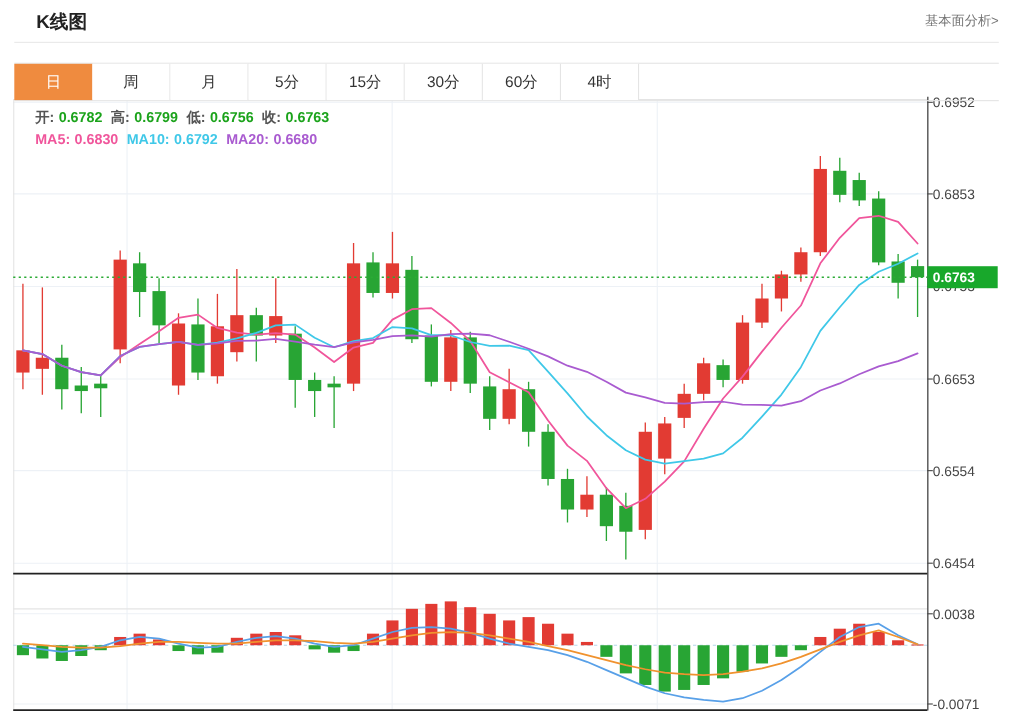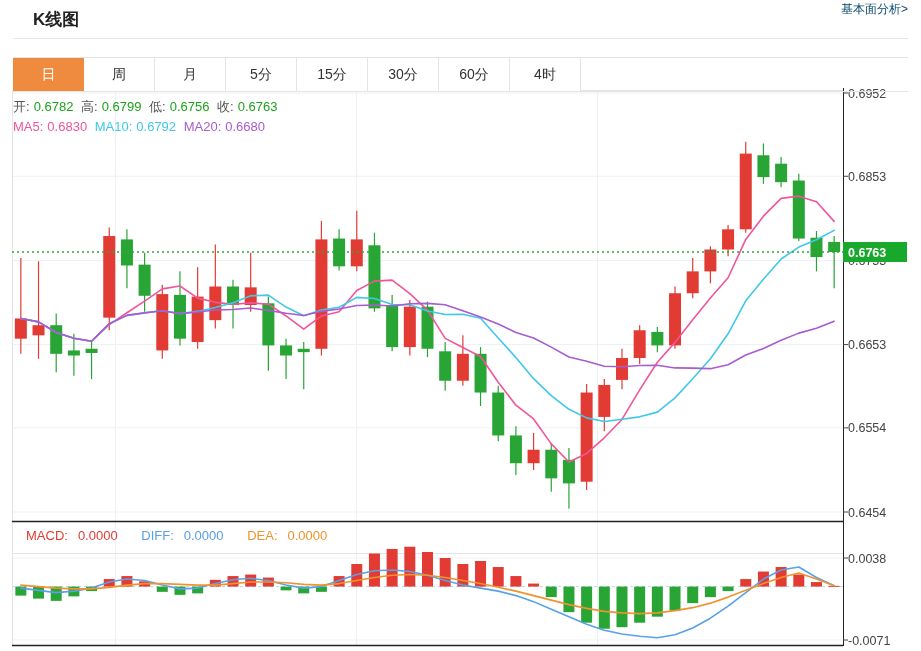--- a/index.html
+++ b/index.html
@@ -1,31 +1,31 @@
 <!DOCTYPE html>
 <html><head>
 <meta charset="utf-8">
 <style>
   html,body{margin:0;padding:0;background:#fff;width:921px;height:651px;overflow:hidden;
     font-family:"Liberation Sans","DejaVu Sans",sans-serif;position:relative;}
   #root{position:relative;width:921px;height:651px;}
   .abs{position:absolute;}
   #page-title{left:13px;top:8px;font-size:17px;font-weight:bold;color:#222;margin-left:20px;}
-  #analysis-link{right:13px;top:1px;font-size:12px;color:#0c4a6e;text-decoration:none;cursor:pointer;}
+  #analysis-link{right:13px;top:11px;font-size:12px;color:#737373;text-decoration:none;cursor:pointer;}
   #title-divider{left:13px;right:13px;top:38px;height:0;border-top:1px solid #e8e8e8;}
   #tabbar{left:13px;right:13px;top:57px;height:33px;display:flex;border-top:1px solid #e4e4e4;border-bottom:1px solid #e4e4e4;}
   .tab{width:71px;height:33px;line-height:33px;text-align:center;font-size:14px;color:#333;
     border-right:1px solid #e4e4e4;cursor:pointer;box-sizing:border-box;background:#fff;}
   .tab:first-child{border-left:1px solid #e4e4e4;}
   .tab.active{color:#fff;border:none;}
   #chart-svg{left:0;top:0;}
   .legend{font-size:13px;white-space:nowrap;}
   .legend span{margin-right:4px;}
   .lbl{color:#555;}
-  #kline-legend{left:13px;top:97px;line-height:20px;}
+  #kline-legend{left:32px;top:97px;line-height:20px;font-weight:bold;}
   #macd-legend{left:26px;top:528px;}
   #macd-legend span{margin-right:10px;}
 </style>
 </head>
 <body>
 <div id="root">
 
   <svg id="chart-svg" class="abs" width="921" height="651">
       <line x1="115.5" y1="90" x2="115.5" y2="645" stroke="#edf1f6"></line>
       <line x1="356.5" y1="90" x2="356.5" y2="645" stroke="#edf1f6"></line>
@@ -328,19 +328,14 @@
       <span class="lbl">低:</span><span style="color: rgb(27, 163, 27);">0.6756</span>
       <span class="lbl">收:</span><span style="color: rgb(27, 163, 27);">0.6763</span>
     </div>
     <div>
       <span style="color: rgb(240, 85, 155);">MA5:</span><span style="color: rgb(240, 85, 155);">0.6830</span>
       <span style="color: rgb(63, 200, 232);">MA10:</span><span style="color: rgb(63, 200, 232);">0.6792</span>
       <span style="color: rgb(169, 91, 208);">MA20:</span><span style="color: rgb(169, 91, 208);">0.6680</span>
     </div>
   </div>
 
-  <div class="abs legend" id="macd-legend">
-    <span style="color: rgb(226, 59, 51);"><span>MACD:</span><span>0.0000</span></span>
-    <span style="color: rgb(88, 160, 232);"><span>DIFF:</span><span>0.0000</span></span>
-    <span style="color: rgb(240, 146, 46);"><span>DEA:</span><span>0.0000</span></span>
-  </div>
 
 </div>
 
 </body></html>

